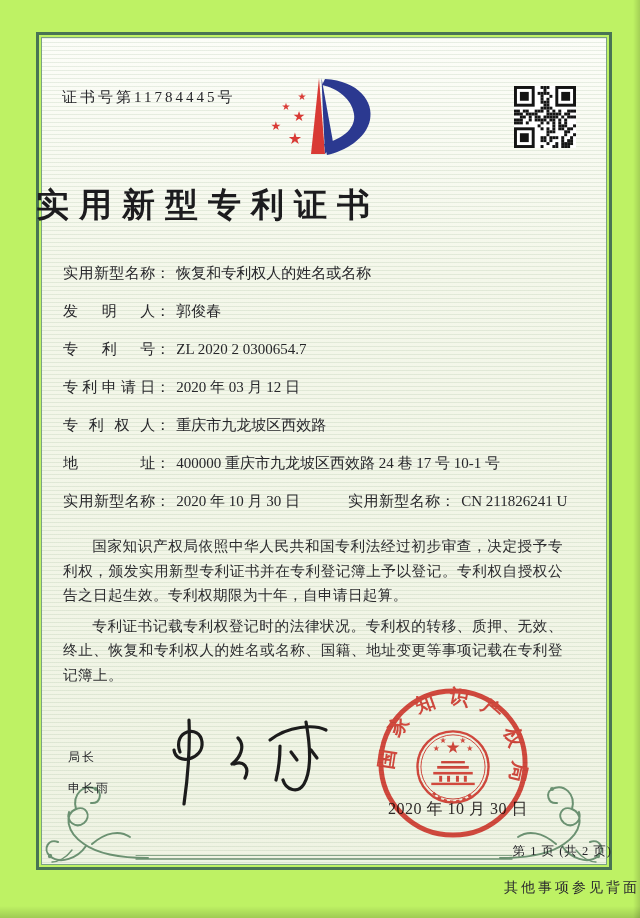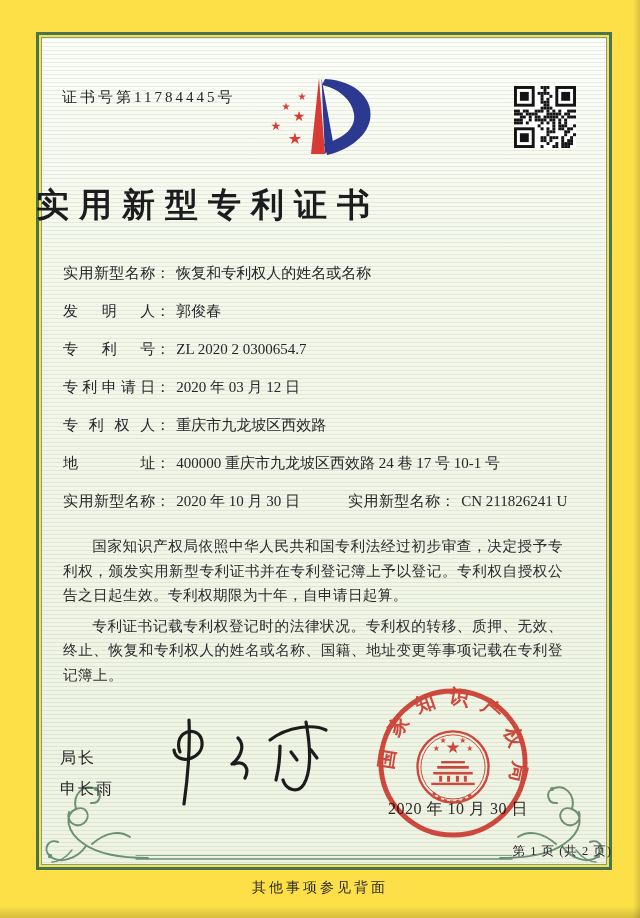--- a/index.html
+++ b/index.html
@@ -1,16 +1,16 @@
 <!DOCTYPE html>
 <html><head>
 <meta charset="utf-8">
 <style>
   html,body{margin:0;padding:0;background:#ffffff;}
-  .page{position:relative;width:640px;height:918px;background:#fde047;overflow:hidden;
+  .page{position:relative;width:640px;height:918px;background:#bef264;overflow:hidden;
         font-family:"Liberation Serif","DejaVu Serif",serif;color:#26262a;}
   
   .edge-right{position:absolute;right:0;top:0;width:7px;height:100%;
     background:linear-gradient(to right,rgba(0,0,0,0),rgba(0,0,0,0.14));z-index:9;}
   .edge-bottom{position:absolute;left:0;bottom:0;width:100%;height:12px;
     background:linear-gradient(to bottom,rgba(0,0,0,0),rgba(0,0,0,0.16));z-index:9;}
   
   .frame{position:absolute;left:36px;top:32px;width:576px;height:838px;
     border:3px solid #497454;box-sizing:border-box;z-index:0;}
   .frame-inner{position:absolute;inset:2px;border:1px solid #7aa184;
@@ -25,26 +25,26 @@
     letter-spacing:10px;color:#1c1c1e;}
   .fields{left:63px;top:262px;width:520px;font-size:15px;}
   .field-row{margin-bottom:16px;line-height:22px;white-space:nowrap;}
   .flabel{display:inline-block;width:6.15em;text-align:justify;text-align-last:justify;vertical-align:top;}
   .colon{margin-right:6px;}
   .grant-row{display:flex;}
   .grant-right{margin-left:48px;}
   .paras{left:63px;top:534px;width:516px;font-size:14.6px;line-height:24.6px;
     text-align:justify;letter-spacing:0.4px;color:#2b2b2e;}
   .paras p{margin:0 16px 6px 0;text-indent:2em;}
-  .signer{left:60px;top:742px;font-size:16px;line-height:31px;letter-spacing:2px;}
+  .signer{left:68px;top:742px;font-size:12px;line-height:31px;letter-spacing:2px;}
   .signature{left:150px;top:714px;width:205px;height:100px;z-index:4;}
   .seal-date{left:388px;top:799px;font-size:16px;letter-spacing:0.5px;color:#2e2a28;z-index:3;}
   .seal{left:374px;top:684px;width:158px;height:158px;z-index:5;mix-blend-mode:multiply;opacity:0.92;}
   .page-note{left:36px;top:843px;width:576px;text-align:right;font-size:12.5px;letter-spacing:1px;z-index:3;}
-  .back-note{left:0;top:879px;width:640px;text-align:center;font-size:14px;letter-spacing:3px;color:#2b2b2e;}
+  .back-note{left:0;top:879px;width:640px;text-align:right;font-size:14px;letter-spacing:3px;color:#2b2b2e;}
   .deco-bottom{left:36px;top:780px;width:576px;height:90px;z-index:1;}
 </style>
 </head>
 <body>
 
 <div class="page">
 
   <div class="frame">
     <div class="frame-inner"></div>
   </div>

